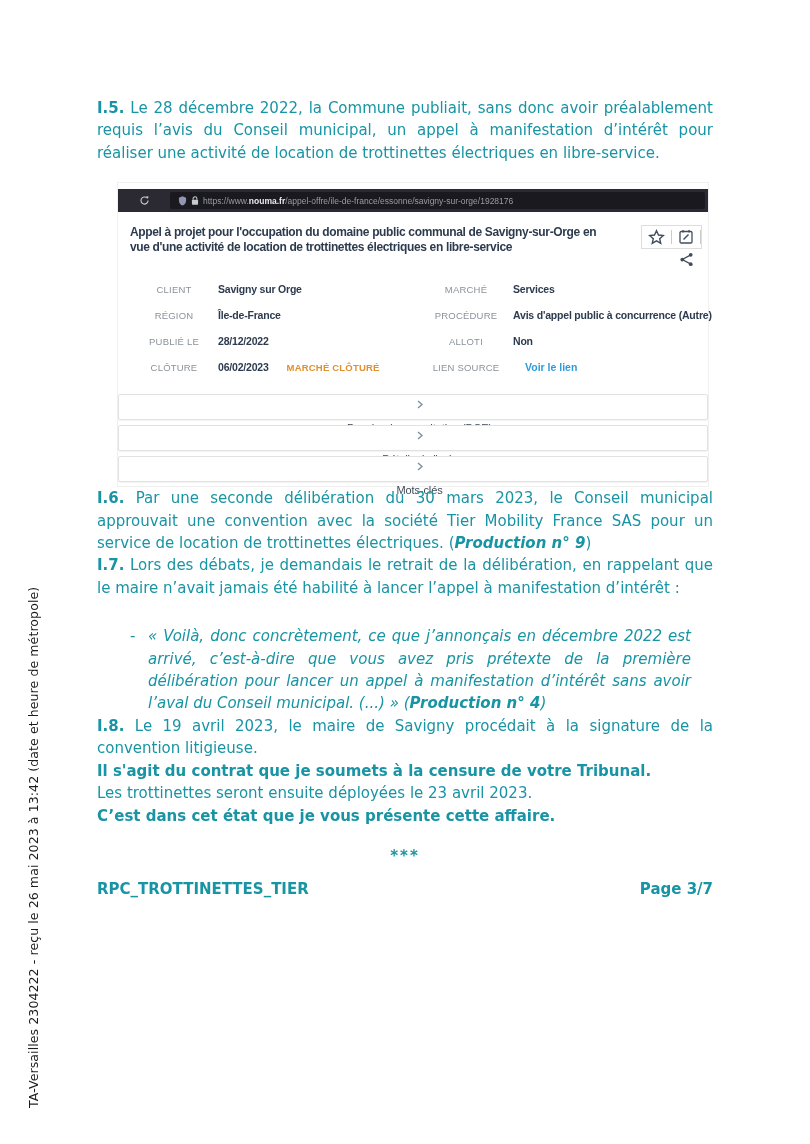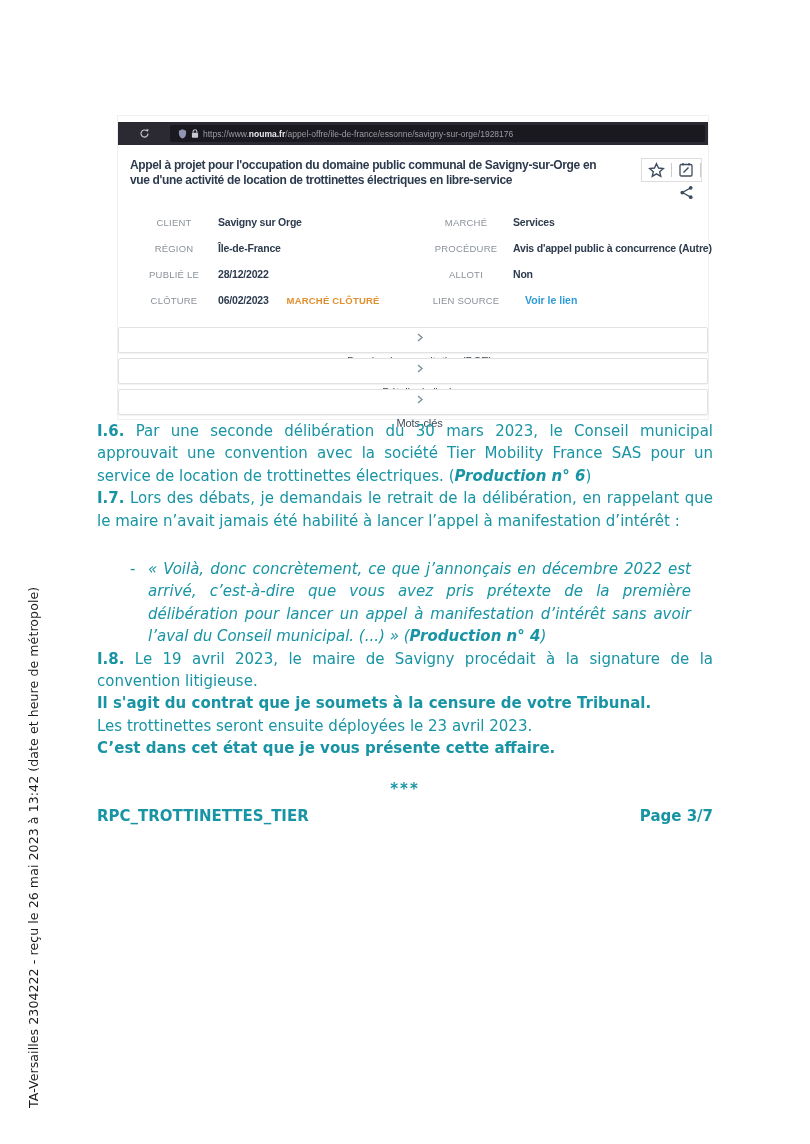--- a/index.html
+++ b/index.html
@@ -17,21 +17,21 @@
   p.para b{font-weight:bold;}
   .bolder{font-weight:bold;}
   .prod{font-weight:bold;font-style:italic;}
 
   .quote{display:flex;margin-top:26px;font-size:15px;line-height:22.4px;color:#1894a4;
          font-style:italic;}
   .quote .dash{width:18px;flex:0 0 18px;margin-left:33px;font-style:normal;}
   .quote .qtext{flex:1;text-align:justify;padding-right:22px;}
 
   .stars{margin-top:20px;text-align:center;color:#1894a4;font-size:15px;font-weight:bold;letter-spacing:2px;}
-  .footer{margin-top:9px;display:flex;justify-content:space-between;color:#1894a4;
+  .footer{margin-top:15px;display:flex;justify-content:space-between;color:#1894a4;
           font-size:15px;font-weight:bold;}
 
   
   .shot{margin:18px 0 0 20px;width:590px;border:1px solid #f0f0f0;background:#fff;
         font-family:"Liberation Sans",sans-serif;}
   .browser-bar{height:23px;background:#2b2a33;display:flex;align-items:center;margin-top:6px;}
   .reload{width:52px;display:flex;justify-content:center;align-items:center;}
   .url-field{flex:1;height:17px;margin-right:3px;background:#1a191f;border-radius:2px;
              display:flex;align-items:center;gap:4px;padding-left:8px;}
   .url{font-size:8.5px;color:#9b9ba3;letter-spacing:0;white-space:nowrap;overflow:hidden;}
@@ -63,20 +63,21 @@
   .mt38{margin-top:38px;} .mt26{margin-top:26px;} .mt24{margin-top:24px;} .mt22{margin-top:22px;}
 </style>
 </head>
 <body>
 
 <div class="stamp">TA-Versailles 2304222 - reçu le 26 mai 2023 à 13:42 (date et heure de métropole)</div>
 
 <div class="content">
   <div class="pad-top"></div>
 
+  <p class="para"><b>I.5.</b><span> Le 28 décembre 2022, la Commune publiait, sans donc avoir préalablement requis l’avis du Conseil municipal, un appel à manifestation d’intérêt pour réaliser une activité de location de trottinettes électriques en libre-service.</span></p>
 
   <div class="shot">
     <div class="browser-bar">
       <span class="reload">
         <svg width="11" height="11" viewBox="0 0 14 14">
             <path d="M11.5 7a4.5 4.5 0 1 1-1.6-3.4" fill="none" stroke="#c9c9d2" stroke-width="1.4"></path>
             <polygon points="9.2,1.2 12.6,2.2 10.4,5" fill="#c9c9d2"></polygon>
           </svg>
       </span>
       <div class="url-field">
@@ -182,21 +183,21 @@
       </div>
       <div class="acc-bar">
         <span><svg width="8" height="9" viewBox="0 0 8 9">
               <polyline points="2,1 6,4.5 2,8" fill="none" stroke="#7d929c" stroke-width="1.4"></polyline>
             </svg></span>
         <span class="acc-label">Mots-clés</span>
       </div>
     </div>
   </div>
 
-  <p class="para mt38"><b>I.6.</b><span> Par une seconde délibération du 30 mars 2023, le Conseil municipal approuvait une convention avec la société Tier Mobility France SAS pour un service de location de trottinettes électriques. (</span><span class="prod">Production n° 6</span><span>)</span></p>
+  <p class="para mt38"><b>I.6.</b><span> Par une seconde délibération du 30 mars 2023, le Conseil municipal approuvait une convention avec la société Tier Mobility France SAS pour un service de location de trottinettes électriques. (</span><span class="prod">Production n° 9</span><span>)</span></p>
 
   <p class="para mt26"><b>I.7.</b><span> Lors des débats, je demandais le retrait de la délibération, en rappelant que le maire n’avait jamais été habilité à lancer l’appel à manifestation d’intérêt :</span></p>
 
   <div class="quote">
     <span class="dash">-</span>
     <span class="qtext"><span>« Voilà, donc concrètement, ce que j’annonçais en décembre 2022 est arrivé, c’est-à-dire que vous avez pris prétexte de la première délibération pour lancer un appel à manifestation d’intérêt sans avoir l’aval du Conseil municipal. (...) » (</span><span class="prod">Production n° 4</span><span>)</span></span>
   </div>
 
   <p class="para mt26"><b>I.8.</b><span> Le 19 avril 2023, le maire de Savigny procédait à la signature de la convention litigieuse.</span></p>
 

